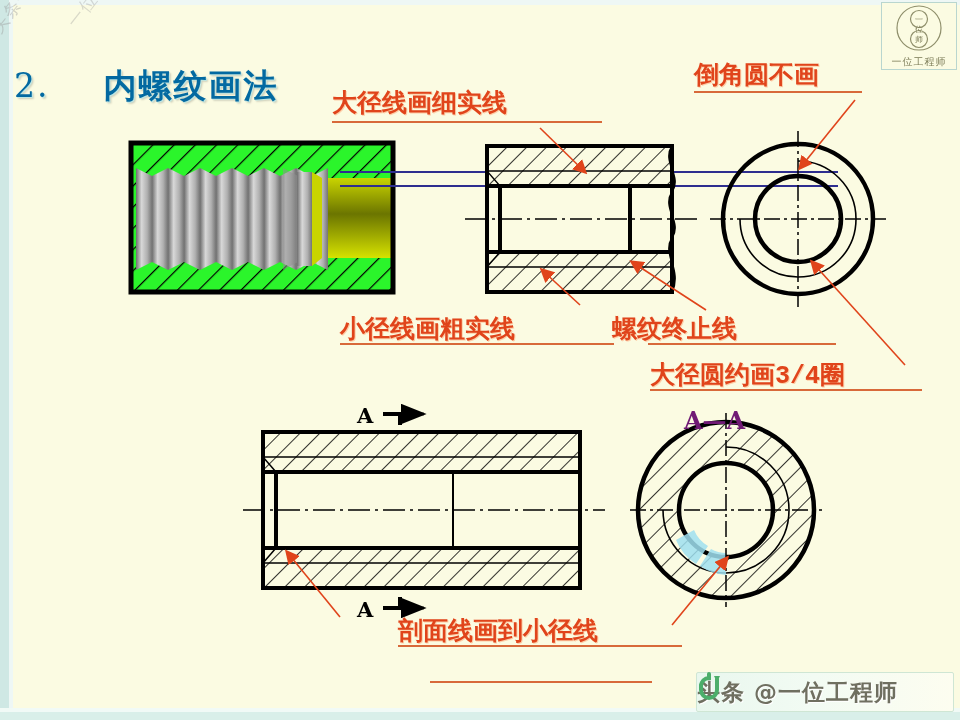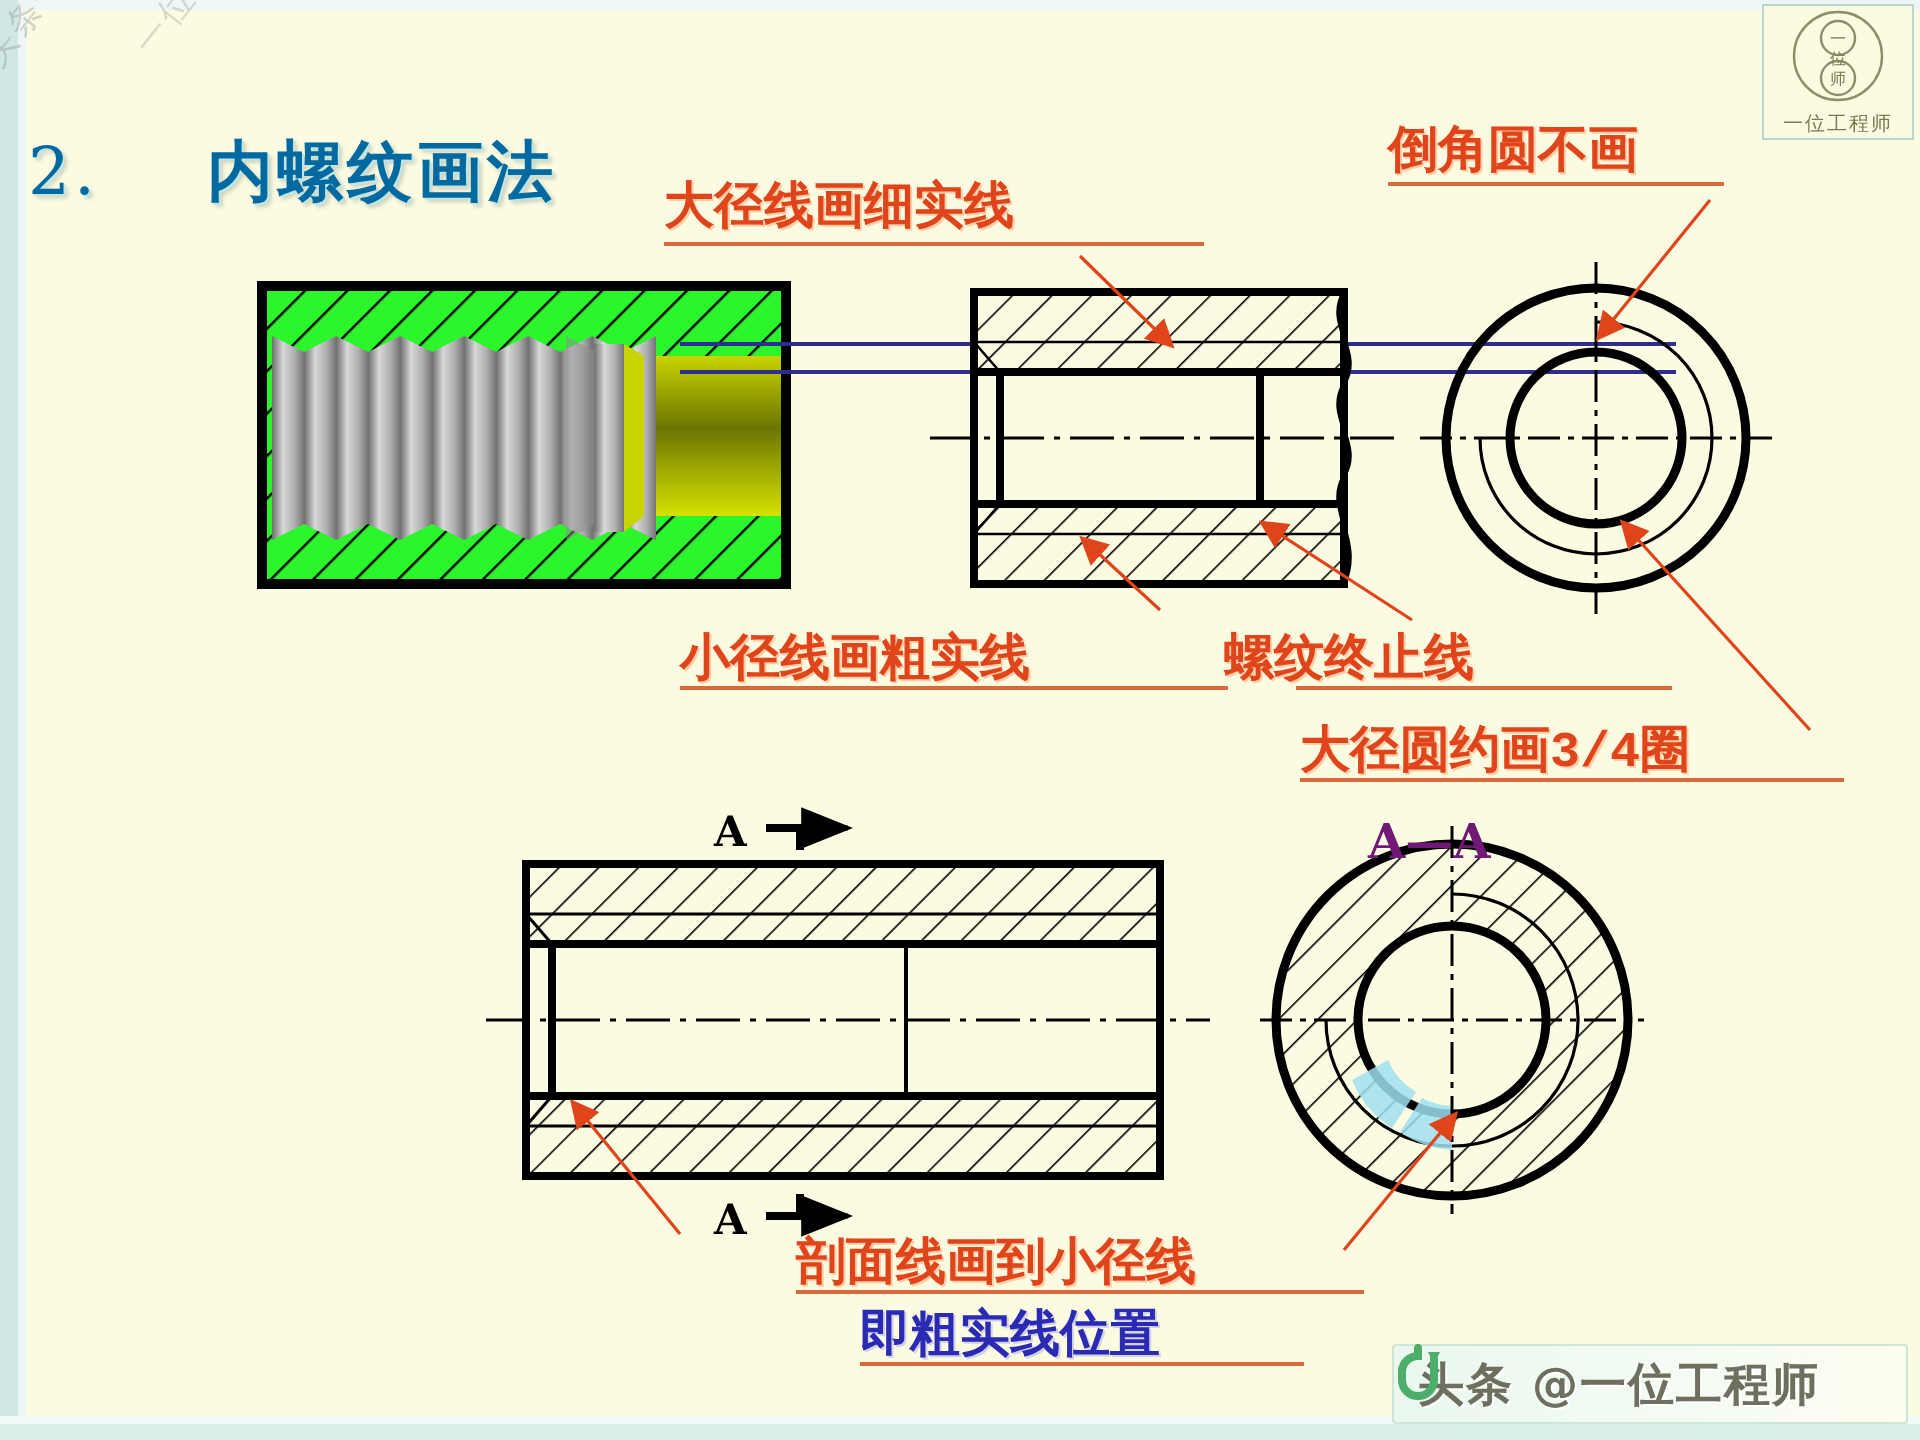--- a/index.html
+++ b/index.html
@@ -71,21 +71,21 @@
   .logo .lt{
     position:absolute;left:0;bottom:0;width:74px;text-align:center;
     font-size:10px;color:#7a7a55;letter-spacing:1px;
   }
 
   
   .wm-bar{
     position:absolute;right:6px;bottom:8px;width:258px;height:40px;
     background:linear-gradient(90deg,#e9f7ee 0%,#f2fbf3 45%,#fdfdf0 100%);
     border:1px solid #cfe6d4;border-radius:2px;
-    display:flex;align-items:center;gap:8px;padding-left:12px;
+    display:flex;align-items:center;gap:8px;
     box-sizing:border-box;
   }
   .wm-bar .txt{
     font-size:23px;font-weight:bold;color:#6f6f60;letter-spacing:1px;
     text-shadow:1px 1px 0 #ffffff;white-space:nowrap;
   }
   .wm-arrow{width:24px;height:24px;flex:0 0 24px;}
 
   svg{position:absolute;left:0;top:0;overflow:visible;}
   .svgroot{position:absolute;left:0;top:0;width:960px;height:720px;pointer-events:none;}
@@ -301,21 +301,20 @@
   <div class="anno" style="left:340px;top:312px;">小径线画粗实线</div>
 
   <div class="anno" style="left:694px;top:58px;">倒角圆不画</div>
 
   <div class="anno" style="left:612px;top:312px;">螺纹终止线</div>
 
   <div class="anno" style="left:650px;top:358px;font-family:Liberation Mono, monospace;">大径圆约画3/4圈</div>
 
   <div class="anno" style="left:398px;top:614px;">剖面线画到小径线</div>
 
-  <div class="anno blue" style="left:430px;top:650px;">即粗实线位置</div>
 
   <div class="label-a" style="left:357px;top:403px;">A</div>
   <div class="label-a" style="left:357px;top:597px;">A</div>
   <div class="label-aa" style="left:684px;top:406px;">A—A</div>
 
   <div class="wm-bar">
     <svg class="wm-arrow" viewBox="0 0 24 24">
       <path d="M4 13 a8 8 0 0 1 8-8 l0 -4 0 0" fill="none" stroke="#4cae6a" stroke-width="4" stroke-linecap="round"></path>
       <path d="M4 12 L4 17 a8 8 0 0 0 16 0 L20 6" fill="none" stroke="#4cae6a" stroke-width="4" stroke-linecap="round"></path>
       <path d="M17 3 L23 3 L20 9 Z" fill="#4cae6a"></path>

